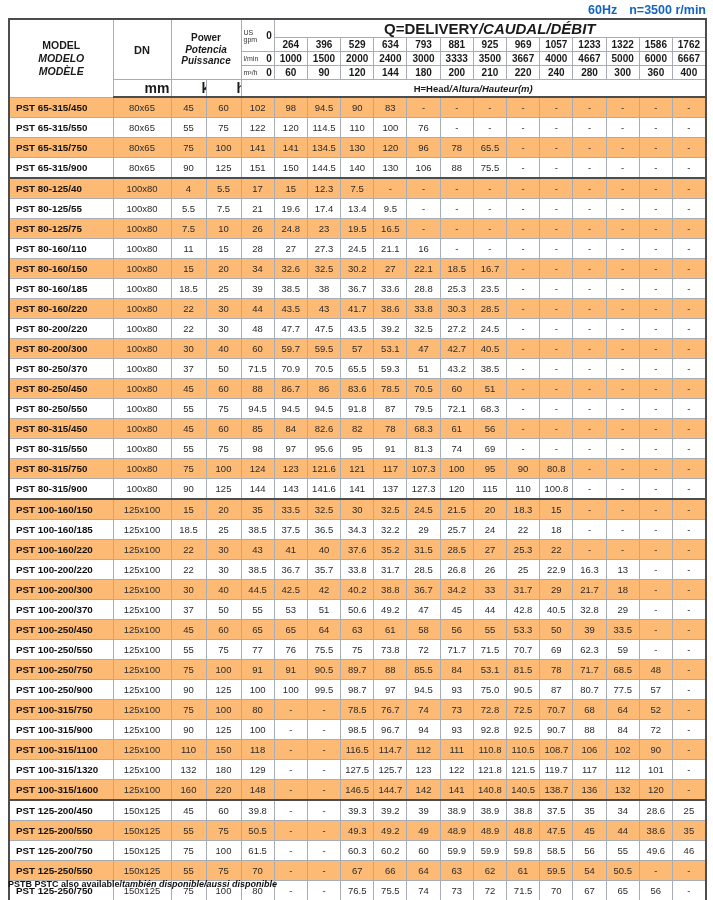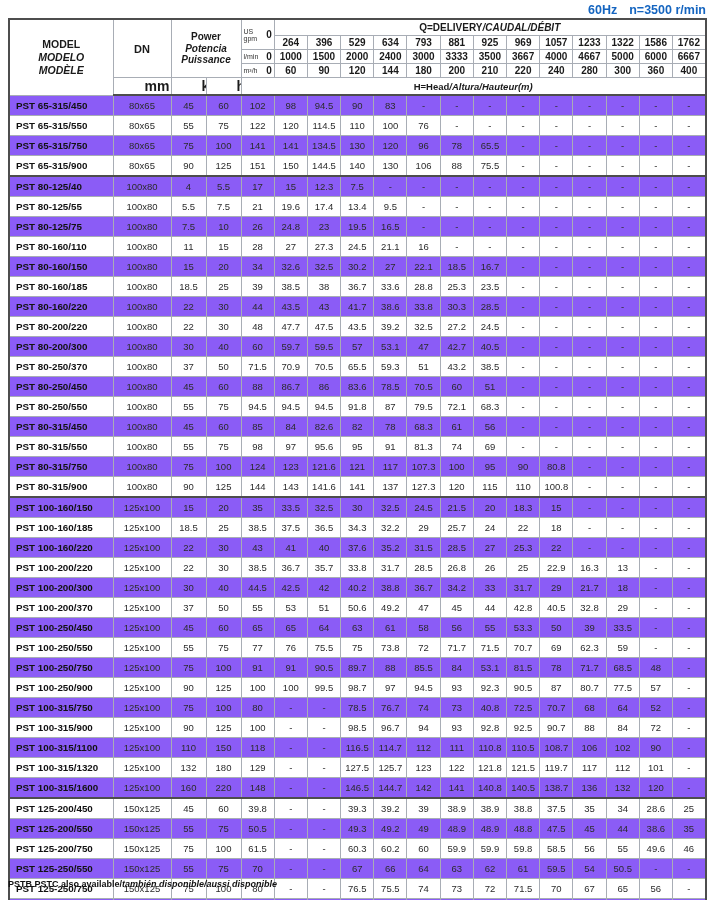--- a/index.html
+++ b/index.html
@@ -22,36 +22,36 @@
     border:1px solid #a8adb5;
     text-align:center;vertical-align:middle;
     padding:0;overflow:hidden;white-space:nowrap;
   }
   thead th{background:#ffffff;color:#1a1a1a;}
   .model-head{font-size:10.5px;font-weight:bold;line-height:13px;}
   .model-head .it{font-style:italic;}
   .dn-head{font-size:11px;font-weight:bold;}
   .power-head{font-size:10px;font-weight:bold;line-height:11.5px;}
   .power-head .it{font-style:italic;}
-  .delivery-title{font-size:10px;font-weight:bold;height:15px;}
+  .delivery-title{font-size:15px;font-weight:bold;height:15px;}
   .delivery-title .it{font-style:italic;}
   .head-title{font-size:9.5px;font-weight:bold;height:15px;}
   .head-title .it{font-style:italic;}
   .unit-cell{height:13px;}
   .unit-cell .inner{display:flex;align-items:center;justify-content:space-between;padding:0 2px;}
   .unit{font-size:7px;line-height:7px;text-align:left;color:#333;font-weight:normal;}
   .zero{font-size:10px;font-weight:bold;}
   th.num{font-size:10px;font-weight:bold;height:13px;}
   .sub-unit{font-size:14px;font-weight:bold;height:15px;padding-left:30px;}
   thead tr.last-head th{border-bottom:2px solid #4d4d4d;}
   tbody td{font-size:9.5px;color:#2b2b2b;height:19px;}
   tbody td.model-cell{
     text-align:left;padding-left:6px;font-weight:bold;color:#111;font-size:9.8px;
   }
-  tbody tr.shaded{background:#8b5cf6;}
+  tbody tr.shaded{background:#fdba74;}
   tbody tr.group-start td{border-top:2px solid #4d4d4d;}
   .footer{
     position:absolute;top:879px;left:8px;width:697px;
     display:flex;justify-content:space-between;align-items:baseline;
     font-size:9px;font-weight:bold;color:#111;
   }
   .footer .it{font-style:italic;}
   .footer .pages{color:#1565c0;margin-left:8px;}
   .footer-right{display:flex;align-items:baseline;}
 </style>
@@ -752,41 +752,41 @@
           <td>125x100</td>
           <td>90</td>
           <td>125</td>
           <td>100</td>
           <td>100</td>
           <td>99.5</td>
           <td>98.7</td>
           <td>97</td>
           <td>94.5</td>
           <td>93</td>
-          <td>92.3</td>
+          <td>75.0</td>
           <td>90.5</td>
           <td>87</td>
           <td>80.7</td>
           <td>77.5</td>
           <td>57</td>
           <td>-</td>
         </tr>
         <tr class="shaded">
           <td class="model-cell">PST 100-315/750</td>
           <td>125x100</td>
           <td>75</td>
           <td>100</td>
           <td>80</td>
           <td>-</td>
           <td>-</td>
           <td>78.5</td>
           <td>76.7</td>
           <td>74</td>
           <td>73</td>
-          <td>40.8</td>
+          <td>72.8</td>
           <td>72.5</td>
           <td>70.7</td>
           <td>68</td>
           <td>64</td>
           <td>52</td>
           <td>-</td>
         </tr>
         <tr class="">
           <td class="model-cell">PST 100-315/900</td>
           <td>125x100</td>

